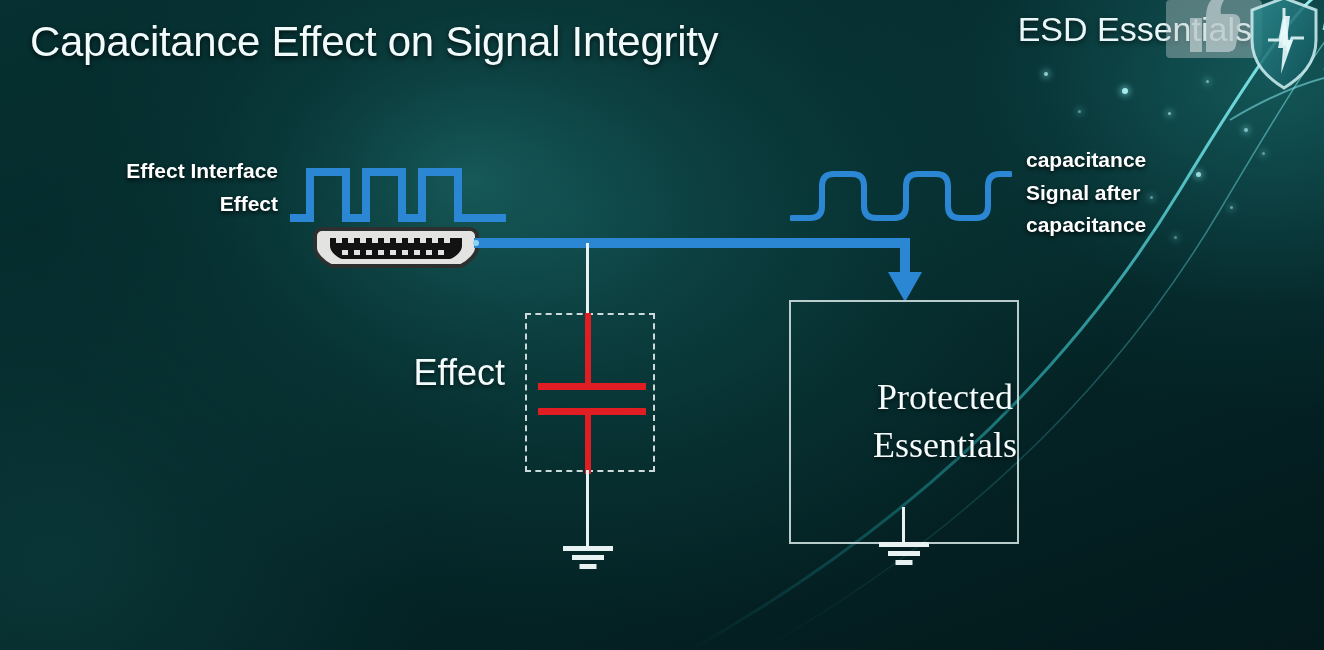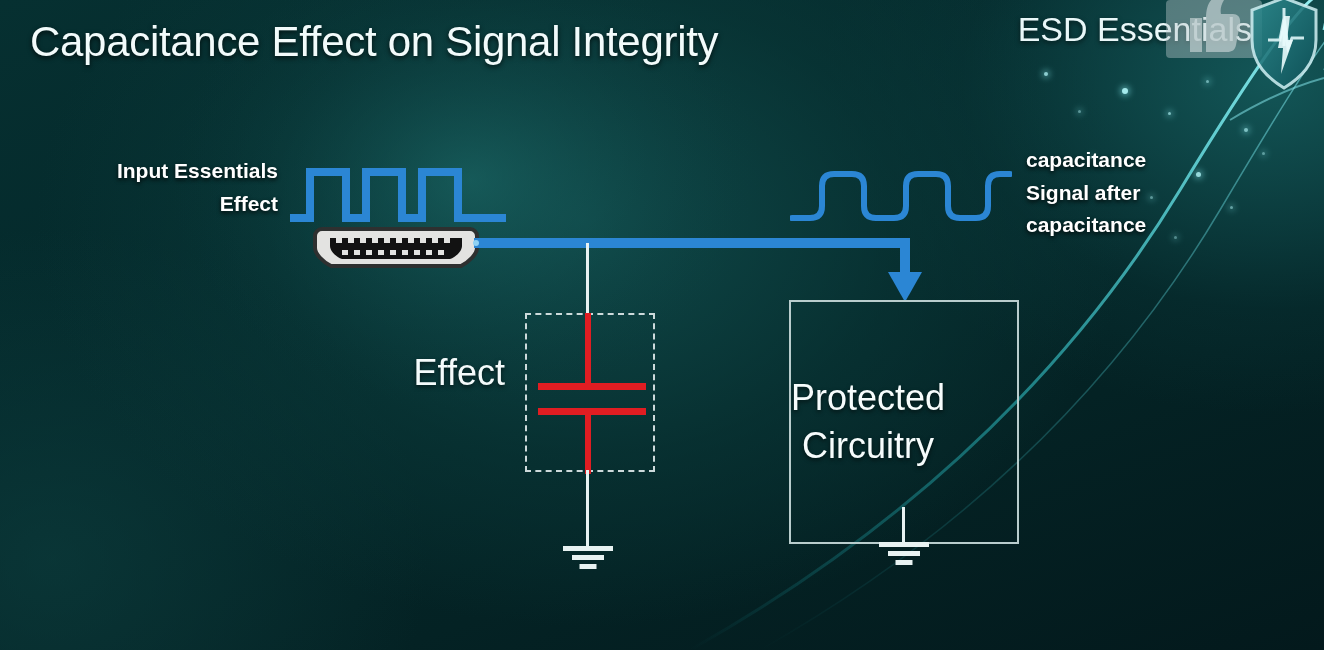--- a/index.html
+++ b/index.html
@@ -120,21 +120,22 @@
   #protected-box {
     position: absolute;
     left: 789px;
     top: 300px;
     width: 230px;
     height: 244px;
     border: 2px solid #b9cdcd;
     box-sizing: border-box;
     display: flex;
     align-items: center;
-    justify-content: flex-start;
+    justify-content: flex-end;
+    font-family: Liberation Serif, serif;
   }
   #protected-label {
     font-size: 36px;
     line-height: 1.33;
     text-align: center;
     color: #f6fcfc;
     text-shadow: 0 2px 4px rgba(0,0,0,0.6);
   }
 
   .gnd { position: absolute; }
@@ -202,21 +203,21 @@
         <stop offset="0%" stop-color="#2f8e92" stop-opacity="0.85"></stop>
         <stop offset="100%" stop-color="#0d4f56" stop-opacity="0.9"></stop>
       </linearGradient>
     </defs>
     <path d="M36 2 L68 14 v30 c0 24 -16 38 -32 48 C20 82 4 68 4 44 V14 z" fill="url(#shieldBody)" stroke="#cfeff2" stroke-width="3" stroke-opacity="0.85"></path>
     <path d="M36 12 L36 50 M20 44 h12 l4 -22 l4 30 l4 -10 h12" fill="none" stroke="#dff6f8" stroke-width="3" stroke-opacity="0.9"></path>
     <path d="M36 20 L30 52 h5 l-2 26 l12 -34 h-6 l3 -24 z" fill="#e9fbfc" opacity="0.9"></path>
   </svg>
 
   <div class="side-label" id="label-input">
-    <div>Input Essentials</div>
+    <div>Effect Interface</div>
     <div>Effect</div>
   </div>
 
   <div class="side-label" id="label-output">
     <div>capacitance</div>
     <div>Signal after</div>
     <div>capacitance</div>
   </div>
 
   <svg class="wave" style="left:288px;top:166px;" width="222" height="62">
@@ -277,21 +278,21 @@
 
   <div class="gnd" style="left:563px;top:546px;width:50px;height:28px;">
     <div class="bar" style="top:0px;width:50px;"></div>
     <div class="bar" style="top:9px;width:32px;"></div>
     <div class="bar" style="top:18px;width:17px;"></div>
   </div>
 
   <div id="protected-box">
     <div id="protected-label">
       <div>Protected</div>
-      <div>Circuitry</div>
+      <div>Essentials</div>
     </div>
   </div>
 
   <div class="wire-white" style="left:902px;top:507px;width:3px;height:36px;"></div>
 
   <div class="gnd" style="left:879px;top:542px;width:50px;height:28px;">
     <div class="bar" style="top:0px;width:50px;"></div>
     <div class="bar" style="top:9px;width:32px;"></div>
     <div class="bar" style="top:18px;width:17px;"></div>
   </div>

